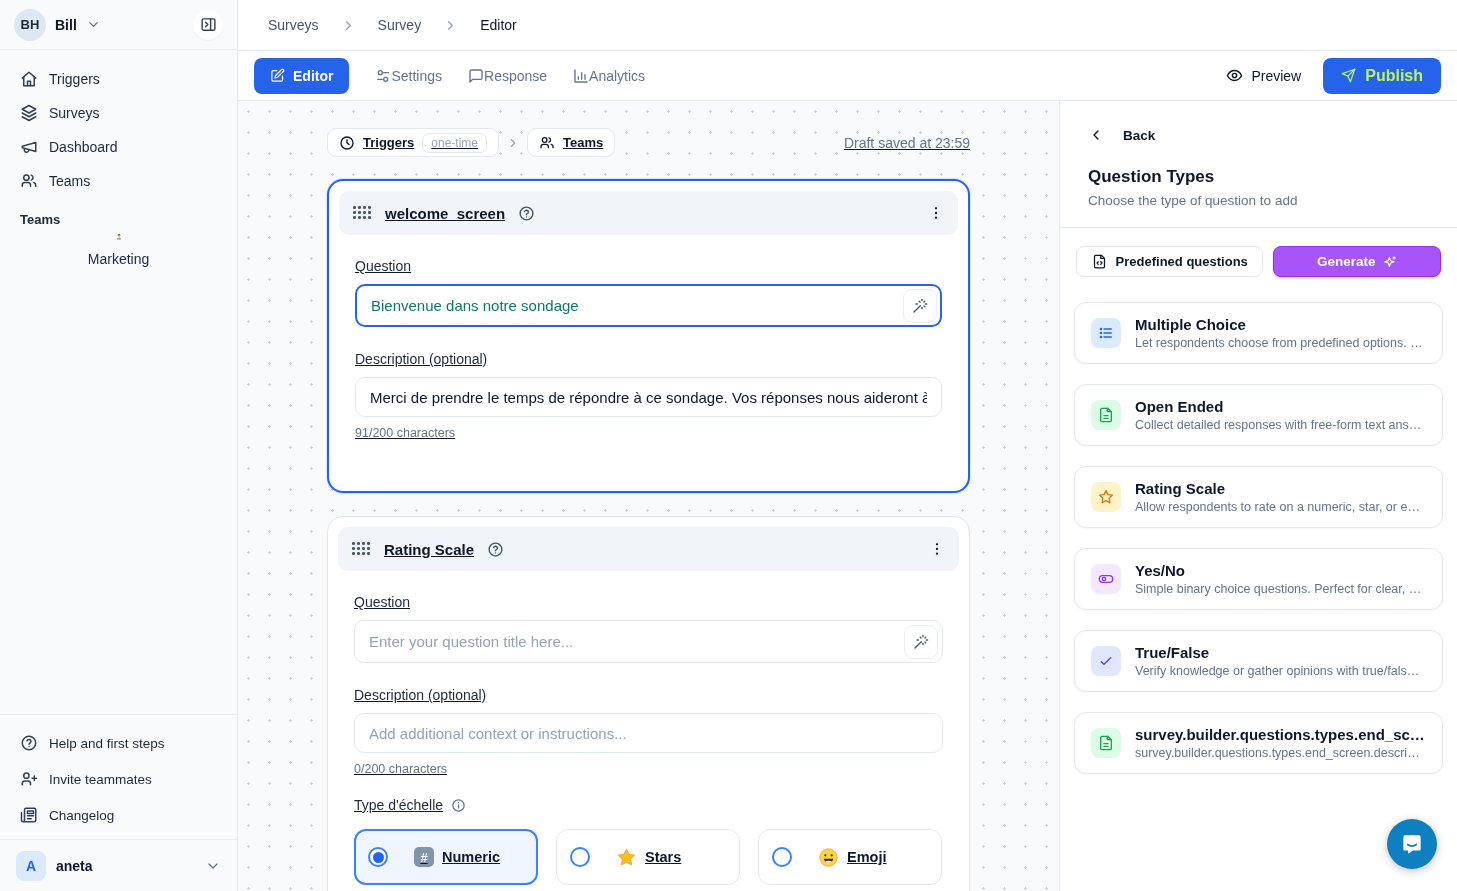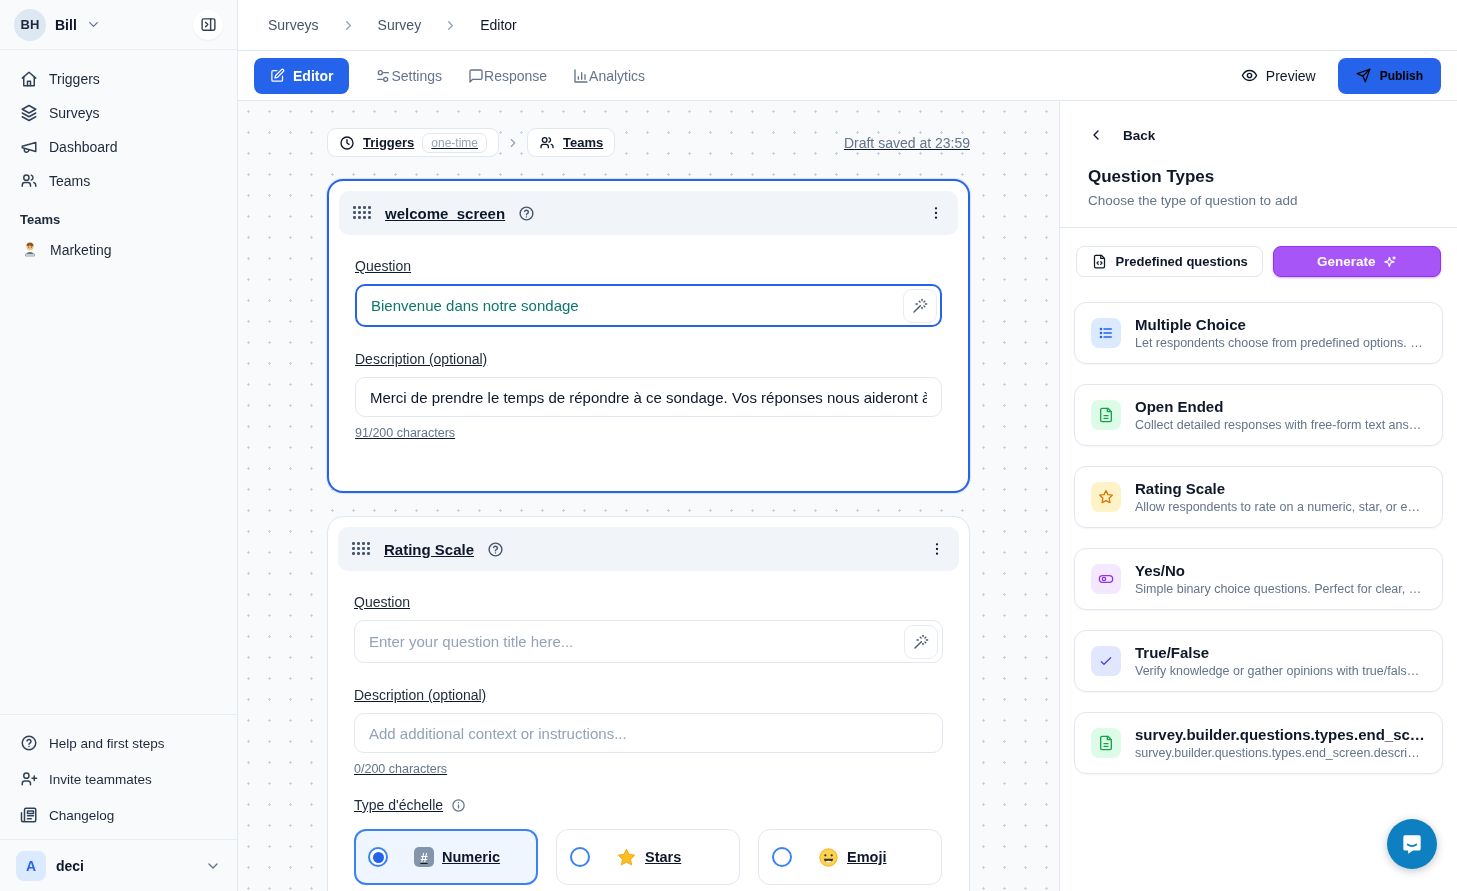--- a/index.html
+++ b/index.html
@@ -16,39 +16,39 @@
   .sb-top { height:50px; display:flex; align-items:center; justify-content:space-between; padding:0 14px; border-bottom:1px solid #e9eef4; }
   .sb-org { display:flex; align-items:center; gap:9px; cursor:pointer; }
   .avatar-bh { width:32px; height:32px; border-radius:50%; background:#dde8f3; color:#1e293b; font-size:13px; font-weight:700; display:flex; align-items:center; justify-content:center; }
   .sb-org-name { font-size:14px; font-weight:600; color:#0f172a; }
   .chev { color:#64748b; }
   .collapse-btn { width:30px; height:30px; border-radius:50%; background:#fff; display:flex; align-items:center; justify-content:center; color:#334155; cursor:pointer; box-shadow:0 1px 2px rgba(15,23,42,.06); }
   .sb-nav { padding:12px 12px 0; }
   .sb-item { height:34px; display:flex; align-items:center; gap:11px; padding:0 8px; border-radius:8px; font-size:14px; color:#1e293b; cursor:pointer; }
   .sb-item .nico { color:#334155; }
   .sb-section { font-size:13px; font-weight:700; color:#1e293b; padding:14px 8px 6px; }
-  .sb-team { height:34px; display:flex; align-items:center; gap:10px; padding:0 8px; font-size:14px; color:#1e293b; border-radius:8px; cursor:pointer; }
+  .sb-team { height:34px; display:flex; align-items:center; gap:10px; padding:0 8px; font-size:14px; color:#1e293b; border-radius:8px; cursor:pointer;flex-direction:column; }
   .sb-spacer { flex:1; }
   .sb-foot { border-top:1px solid #e9eef4; padding:10px 12px 6px; }
   .sb-foot .sb-item { height:36px; font-size:13.5px; }
   .sb-account { border-top:1px solid #e9eef4; height:52px; display:flex; align-items:center; gap:10px; padding:0 16px; cursor:pointer; }
   .avatar-a { width:30px; height:30px; border-radius:8px; background:#dbeafe; color:#2563eb; font-weight:700; font-size:14px; display:flex; align-items:center; justify-content:center; }
   .sb-account-name { font-size:14px; font-weight:600; flex:1; }
 
   
   .crumbbar { height:51px; display:flex; align-items:center; padding:0 30px; gap:22px; border-bottom:1px solid #e2e8f0; background:#fff; }
   .crumb { font-size:14px; color:#475569; cursor:pointer; }
   .crumb.current { color:#0f172a; font-weight:500; }
   .crumb-sep { color:#94a3b8; }
   .toolbar { height:50px; display:flex; align-items:center; padding:0 16px; gap:26px; border-bottom:1px solid #e2e8f0; background:#fff; }
   .tab-active { height:36px; display:flex; align-items:center; gap:8px; background:#2563eb; color:#fff; font-size:14px; font-weight:600; padding:0 16px; border-radius:8px; border:none; cursor:pointer; }
   .tab { display:flex; align-items:center; color:#64748b; font-size:14px; cursor:pointer; background:none; border:none; }
   .toolbar-right { margin-left:auto; display:flex; align-items:center; gap:22px; }
   .preview-btn { display:flex; align-items:center; gap:8px; font-size:14px; font-weight:500; color:#0f172a; cursor:pointer; background:none; border:none; }
-  .publish-btn { height:36px; display:flex; align-items:center; gap:9px; background:#2563eb; color:#000000; font-size:12px; font-weight:600; padding:0 18px; border-radius:8px; border:none; cursor:pointer; }
+  .publish-btn { height:36px; display:flex; align-items:center; gap:9px; background:#2563eb; color:#bef264; font-size:16px; font-weight:600; padding:0 18px; border-radius:8px; border:none; cursor:pointer; }
 
   
   .workzone { flex:1; display:flex; min-height:0; }
   .canvas { flex:1; background-color:#f8fafc; background-image:radial-gradient(#c9d2de 1.2px, transparent 1.3px); background-size:21px 21px; overflow:hidden;text-decoration:underline; }
   .canvas-inner { width:643px; margin:27px auto 0; }
   .trigger-row { display:flex; align-items:center; }
   .pill { height:29px; display:flex; align-items:center; gap:8px; background:#fff; border:1px solid #e2e8f0; border-radius:9px; padding:0 11px; font-size:13px; font-weight:600; color:#0f172a; cursor:pointer; }
   .pill-badge { border:1px solid #e2e8f0; border-radius:7px; padding:2px 8px; font-size:12px; font-weight:400; color:#94a3b8; }
   .trigger-sep { color:#94a3b8; margin:0 7px; }
   .draft-status { margin-left:auto; font-size:14px; color:#64748b; }
@@ -202,21 +202,21 @@
             <path d="M18 13h-8"></path>
             <path d="M15 17h-5"></path>
             <rect x="10" y="6.5" width="8" height="3.5"></rect>
           </svg>
         <span>Changelog</span>
       </div>
     </div>
 
     <div class="sb-account">
       <div class="avatar-a">A</div>
-      <span class="sb-account-name">deci</span>
+      <span class="sb-account-name">aneta</span>
       <svg class="ic chev" width="16" height="16" viewBox="0 0 24 24">
           <path d="m6 9 6 6 6-6"></path>
         </svg>
     </div>
   </aside>
 
   <div class="main">
 
     <div class="crumbbar">
       <span class="crumb">Surveys</span>

